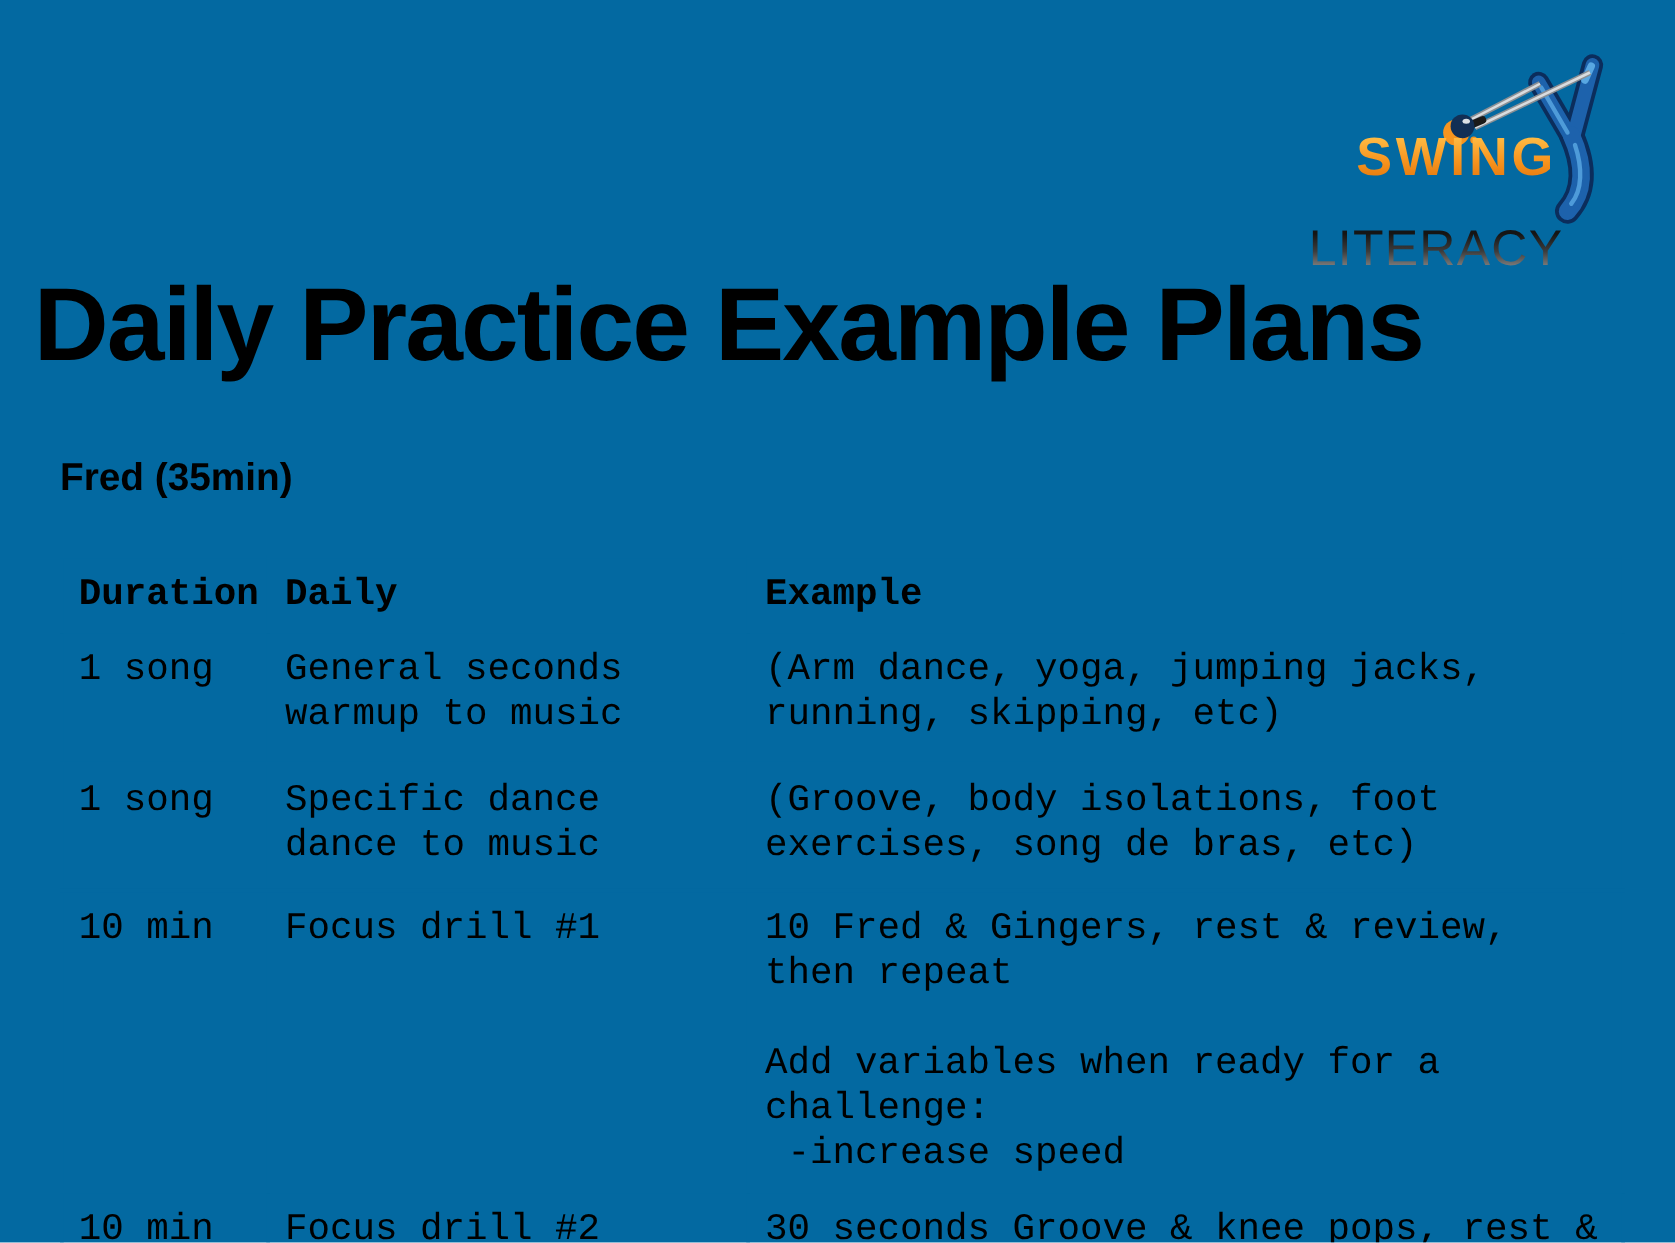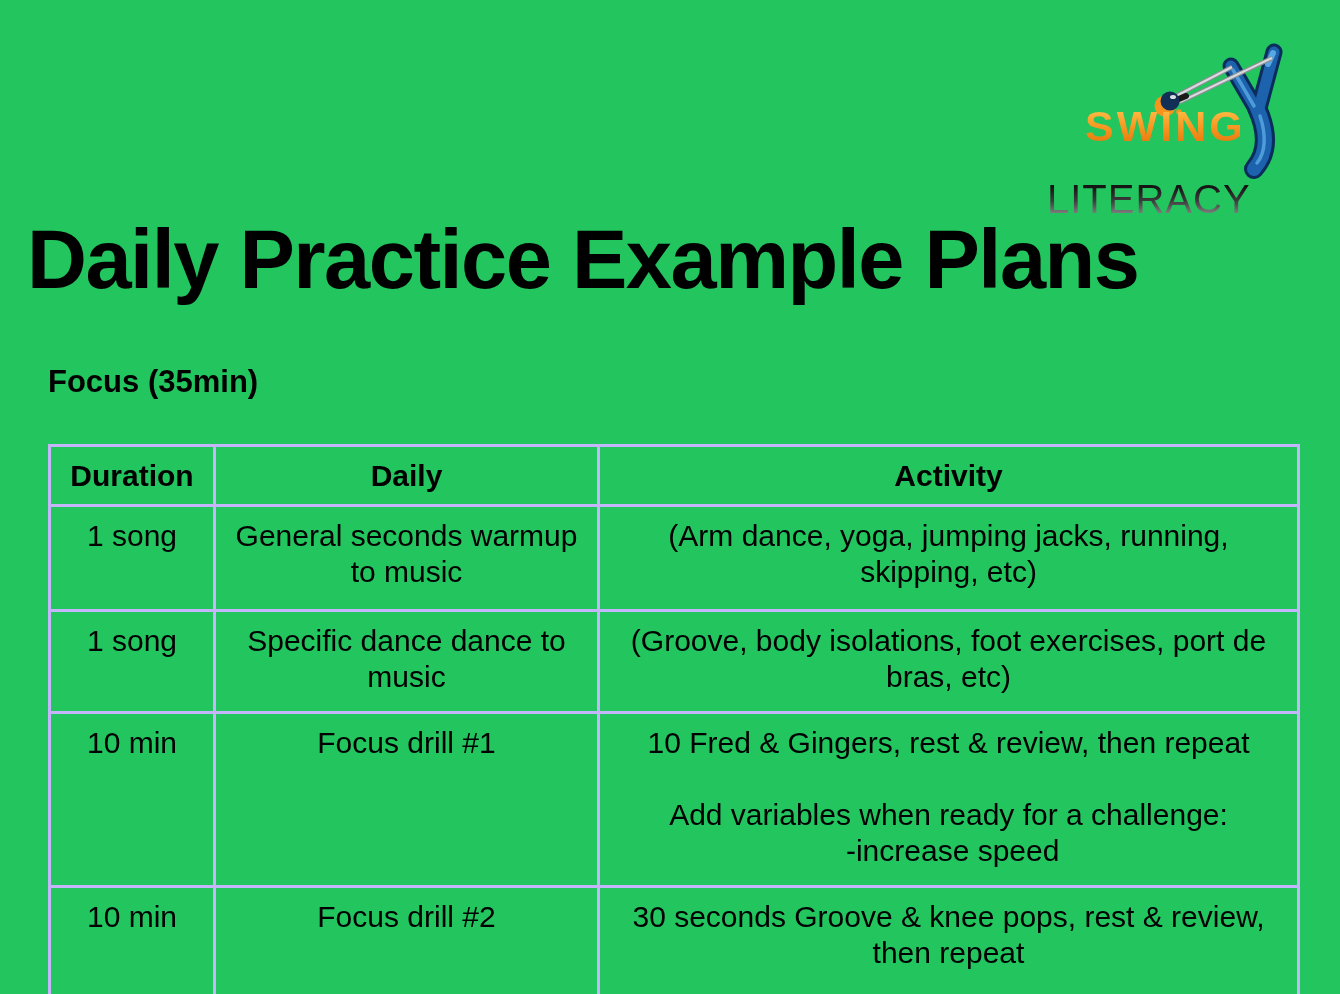--- a/index.html
+++ b/index.html
@@ -4,21 +4,21 @@
 <style>
   html, body {
     margin: 0;
     padding: 0;
     background: #ffffff;
   }
   .page {
     position: relative;
     width: 1340px;
     height: 994px;
-    background: #22c55e;
+    background: #0369a1;
     overflow: hidden;
     font-family: "Liberation Sans", "DejaVu Sans", sans-serif;
     color: #000000;
   }
 
   
   .logo {
     position: absolute;
     left: 1040px;
     top: 20px;
@@ -88,25 +88,26 @@
     top: 444px;
     left: 48px;
     width: 1249px;
     border-collapse: collapse;
     table-layout: fixed;
     font-size: 30px;
     line-height: 36px;
   }
   table.practice th,
   table.practice td {
-    border: 3px solid #c4b5fd;
+    border: 3px solid #0369a1;
     vertical-align: top;
-    text-align: center;
+    text-align: left;
     padding: 11px 12px;
     overflow: hidden;
+    font-family: Liberation Mono, monospace;
   }
   table.practice th {
     font-weight: bold;
     vertical-align: middle;
     padding-top: 8px;
     padding-bottom: 8px;
   }
   td.activity { white-space: pre-wrap; }
   tr.h-head { height: 60px; }
   tr.h-r0 { height: 105px; }
@@ -147,45 +148,45 @@
       <ellipse cx="133" cy="77" rx="3" ry="2" fill="#ffffff" opacity="0.85"></ellipse>
 
       <circle cx="139" cy="92" r="2.8" fill="#f7941e"></circle>
     </svg>
     <span class="logo-swing">SWING</span>
     <span class="logo-literacy">LITERACY</span>
   </div>
 
   <div class="doc-title">Daily Practice Example Plans</div>
 
-  <div class="section-heading">Focus (35min)</div>
+  <div class="section-heading">Fred (35min)</div>
 
   <table class="practice">
     <colgroup>
       <col style="width:165px">
       <col style="width:384px">
       <col style="width:700px">
     </colgroup>
     <thead>
       <tr class="h-head">
         <th>Duration</th>
         <th>Daily</th>
-        <th>Activity</th>
+        <th>Example</th>
       </tr>
     </thead>
     <tbody>
       <tr class="h-r0">
         <td>1 song</td>
         <td>General seconds warmup to music</td>
         <td class="activity">(Arm dance, yoga, jumping jacks, running, skipping, etc)</td>
       </tr>
       <tr class="h-r1">
         <td>1 song</td>
         <td>Specific dance dance to music</td>
-        <td class="activity">(Groove, body isolations, foot exercises, port de bras, etc)</td>
+        <td class="activity">(Groove, body isolations, foot exercises, song de bras, etc)</td>
       </tr>
       <tr class="h-r2">
         <td>10 min</td>
         <td>Focus drill #1</td>
         <td class="activity">10 Fred &amp; Gingers, rest &amp; review, then repeat
 
 Add variables when ready for a challenge:
  -increase speed</td>
       </tr>
       <tr class="h-r3">

